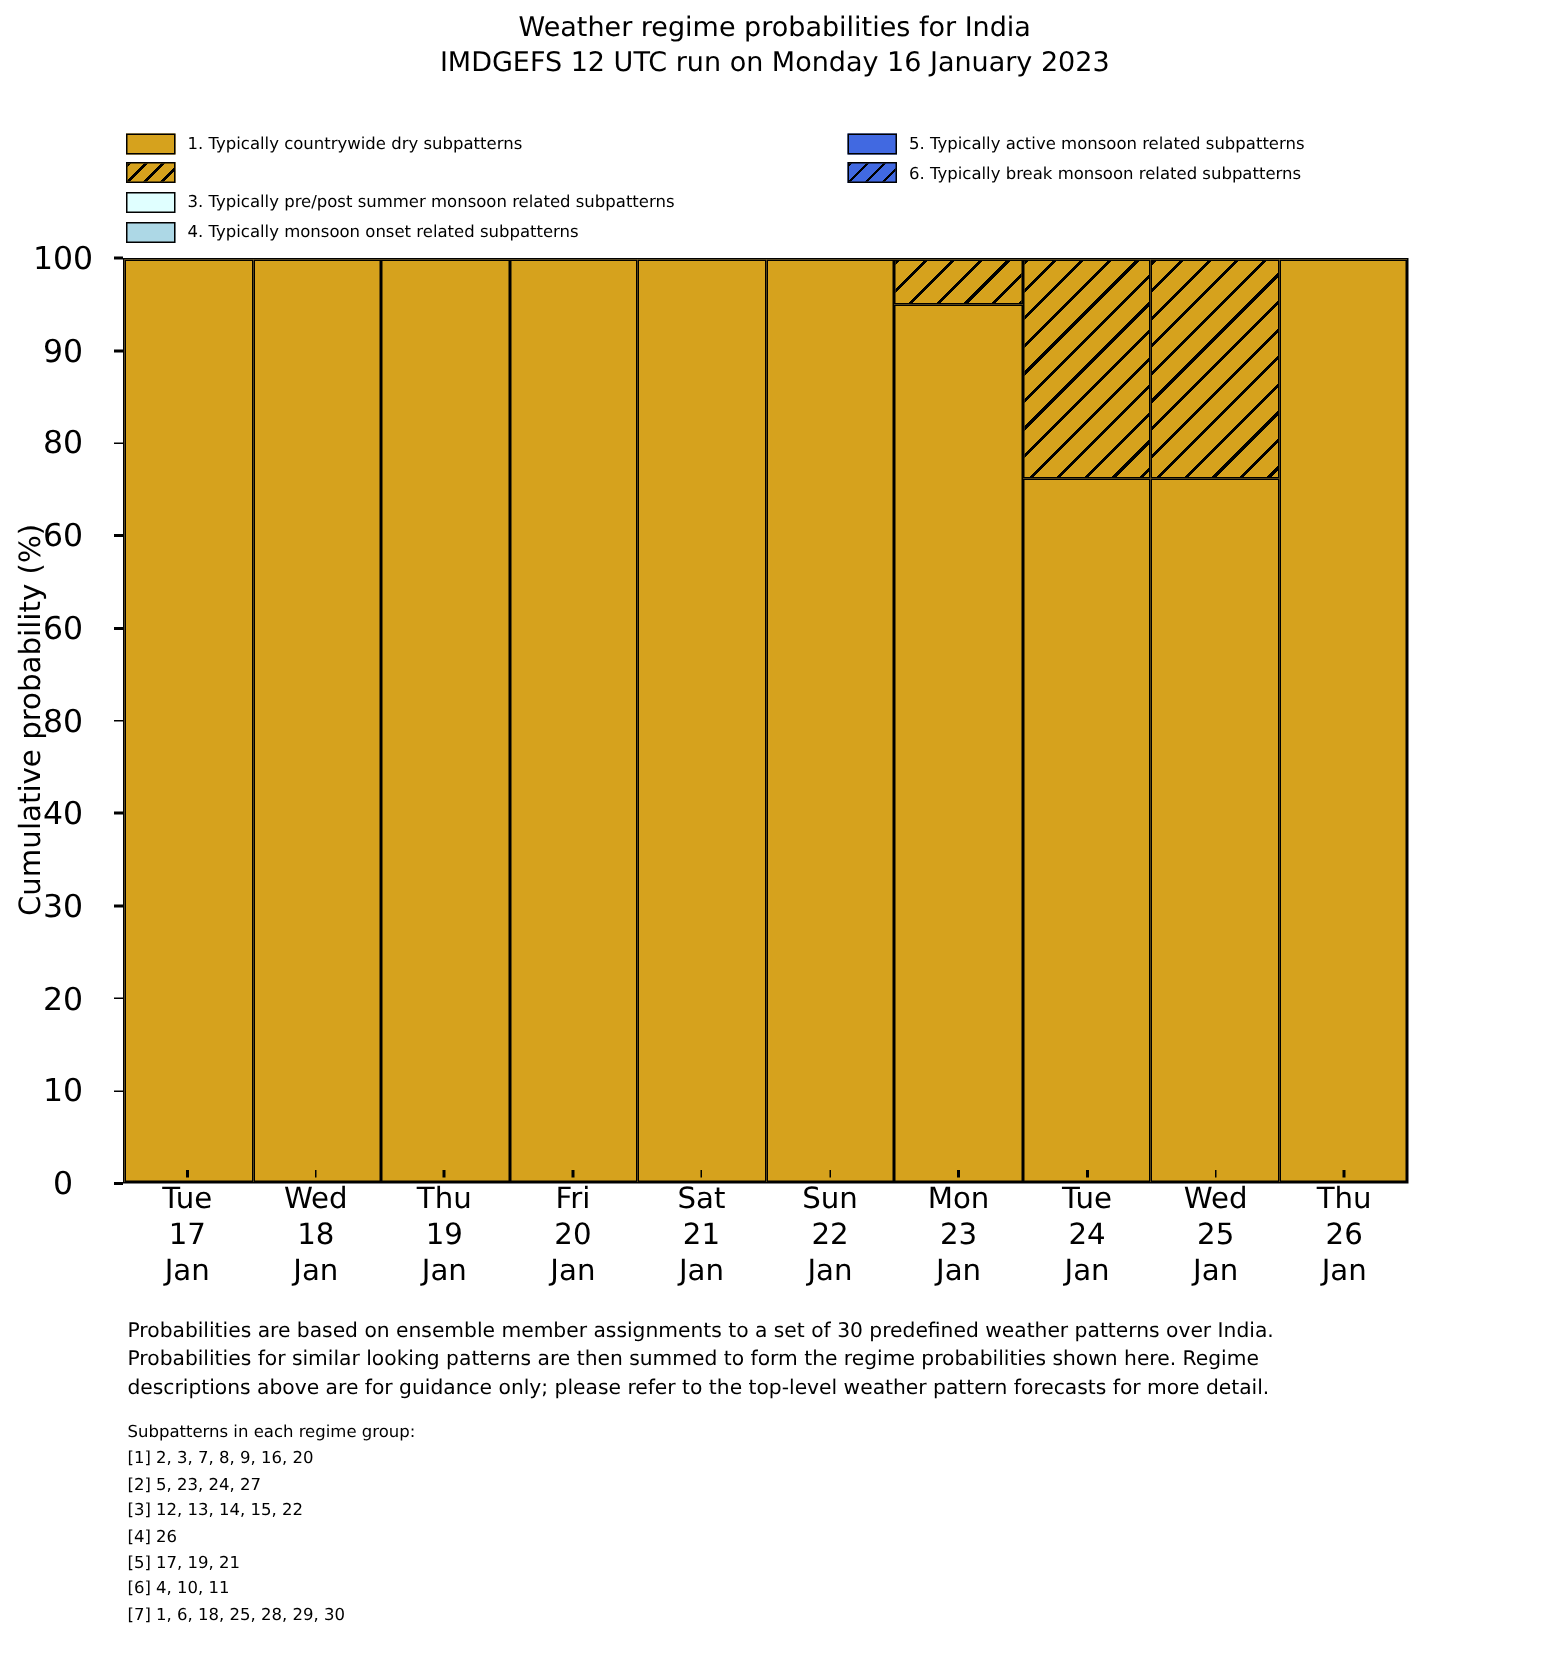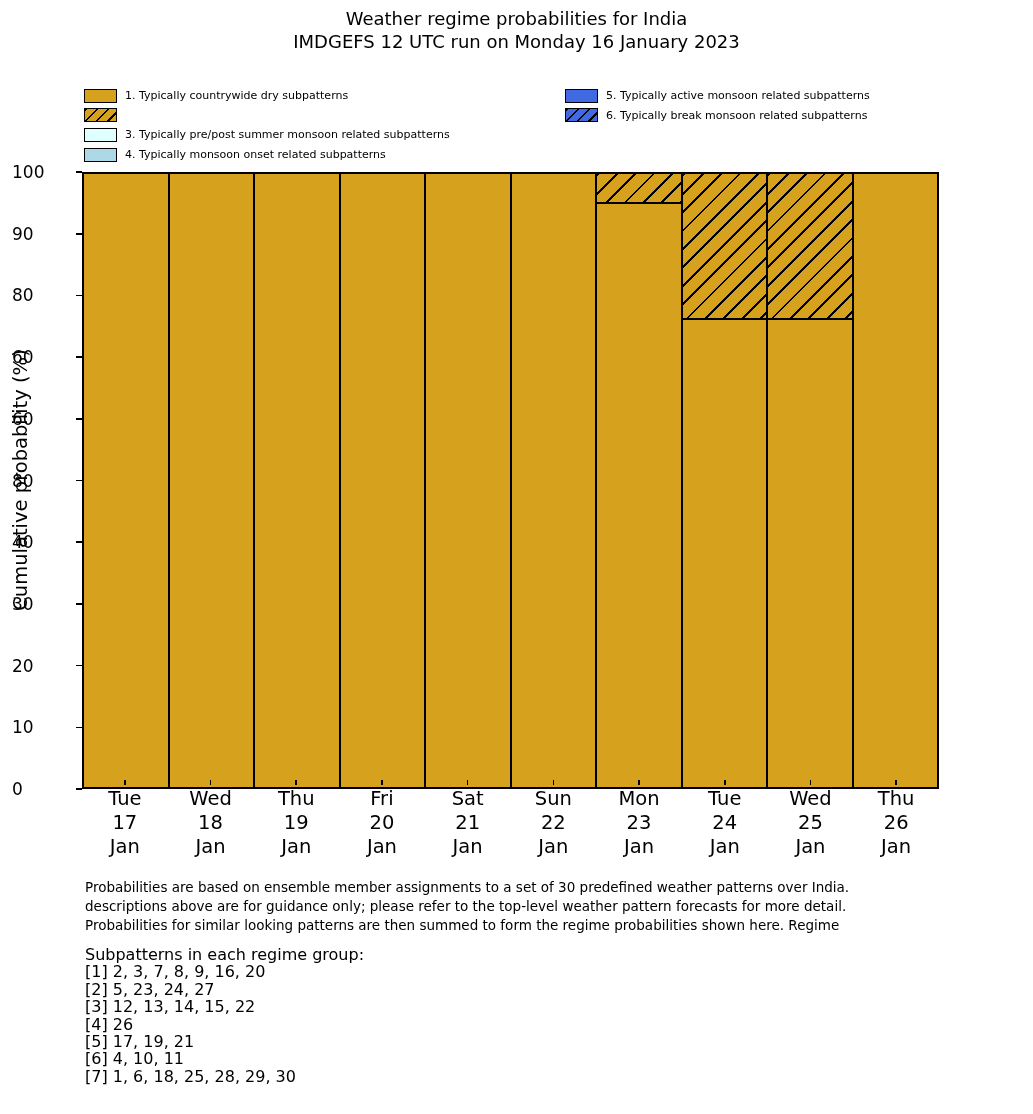--- a/index.html
+++ b/index.html
@@ -23,33 +23,33 @@
   .plot{position:absolute;left:82px;top:172px;width:857px;height:617px;
         border:1.5px solid #000;box-sizing:border-box;background:#fff;}
   .bar{position:absolute;top:0;bottom:0;}
   .seg{position:absolute;left:0;right:0;border:1.3px solid #000;box-sizing:border-box;}
   .hatch{background-image:repeating-linear-gradient(135deg,#000 0,#000 2px,transparent 2px,transparent 13px);}
   .hatch-sm{background-image:repeating-linear-gradient(135deg,#000 0,#000 1.5px,transparent 1.5px,transparent 8px);}
 
   
   .yaxis{position:absolute;left:0;top:172px;width:82px;height:617px;}
   .ytick{position:absolute;right:0;width:6px;height:1.6px;background:#000;}
-  .ylab{position:absolute;right:10px;height:22px;line-height:22px;font-size:17px;
-        text-align:left;width:60px;}
+  .ylab{position:absolute;right:10px;height:22px;line-height:22px;font-size:21px;
+        text-align:center;width:60px;}
   .yaxis-title{position:absolute;left:20px;top:480px;transform:translate(-50%,-50%) rotate(-90deg);
         font-size:19.5px;white-space:nowrap;}
 
   
   .xaxis{position:absolute;left:82px;top:780px;width:857px;height:100px;}
   .xtick{position:absolute;top:0;width:1.6px;height:5px;background:#000;}
   .xlabel{position:absolute;top:7px;text-align:center;font-size:19.5px;line-height:24px;}
 
   
   .footnote{position:absolute;left:85px;top:878px;font-size:13.5px;line-height:18.8px;}
-  .subpatterns{position:absolute;left:85px;top:946px;font-size:16px;line-height:17.4px;}
+  .subpatterns{position:absolute;left:85px;top:946px;font-size:11px;line-height:17.4px;}
 </style>
 </head>
 <body>
 
 <div class="canvas">
 
   <div class="title">
     <div>Weather regime probabilities for India</div>
     <div>IMDGEFS 12 UTC run on Monday 16 January 2023</div>
   </div>
@@ -202,22 +202,22 @@
       <div class="xtick" style="left: calc(95% - 0.8px);"></div>
       <div class="xlabel" style="left: 90%; width: 10%;">
         <div>Thu</div>
         <div>26</div>
         <div>Jan</div>
       </div>
     </div>
 
   <div class="footnote">
     <div>Probabilities are based on ensemble member assignments to a set of 30 predefined weather patterns over India.</div>
+    <div>Probabilities for similar looking patterns are then summed to form the regime probabilities shown here. Regime</div>
     <div>descriptions above are for guidance only; please refer to the top-level weather pattern forecasts for more detail.</div>
-    <div>Probabilities for similar looking patterns are then summed to form the regime probabilities shown here. Regime</div>
   </div>
 
   <div class="subpatterns">
     <div>Subpatterns in each regime group:</div>
   <div>[1] 2, 3, 7, 8, 9, 16, 20</div>
       <div>[2] 5, 23, 24, 27</div>
       <div>[3] 12, 13, 14, 15, 22</div>
       <div>[4] 26</div>
       <div>[5] 17, 19, 21</div>
       <div>[6] 4, 10, 11</div>

